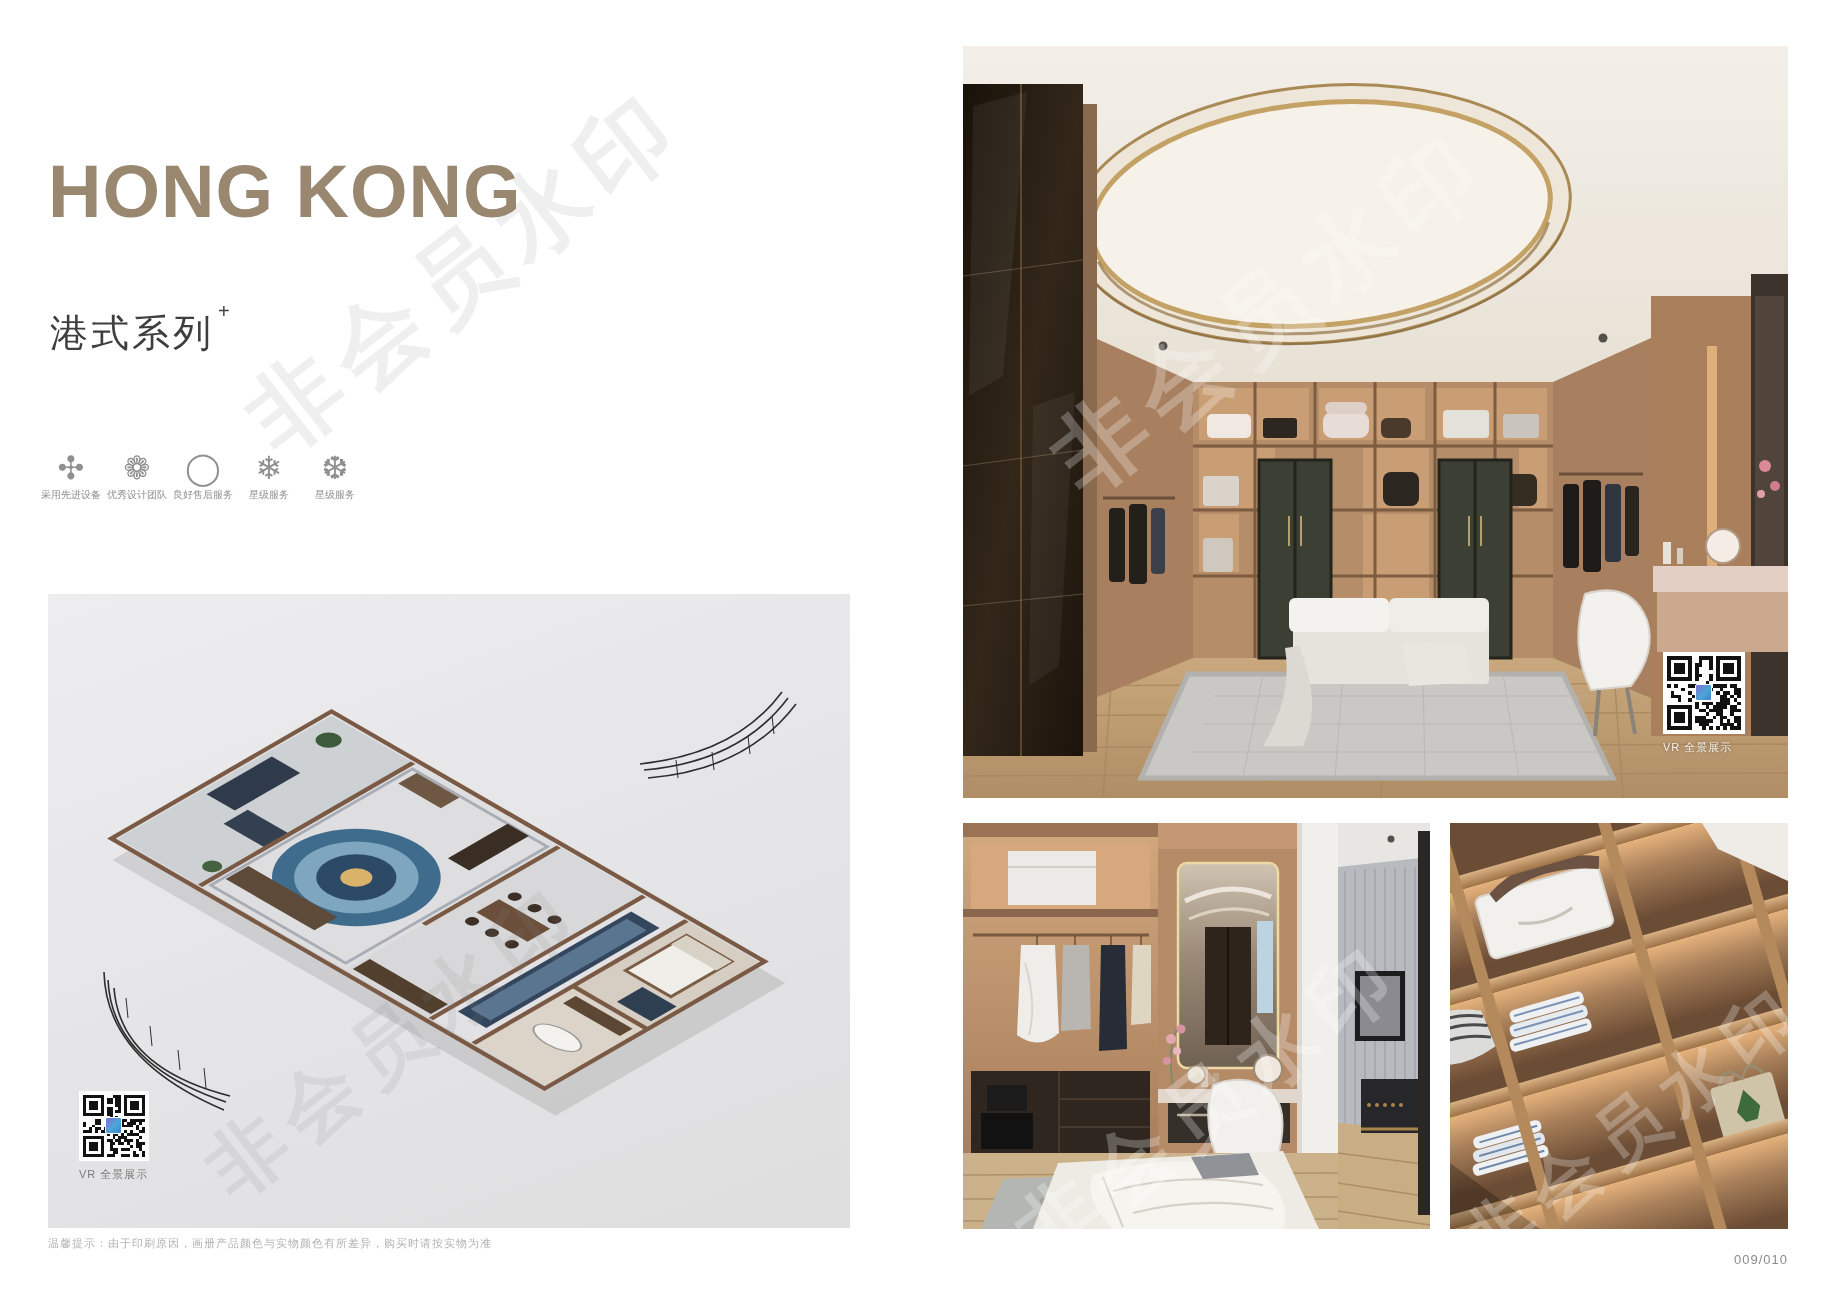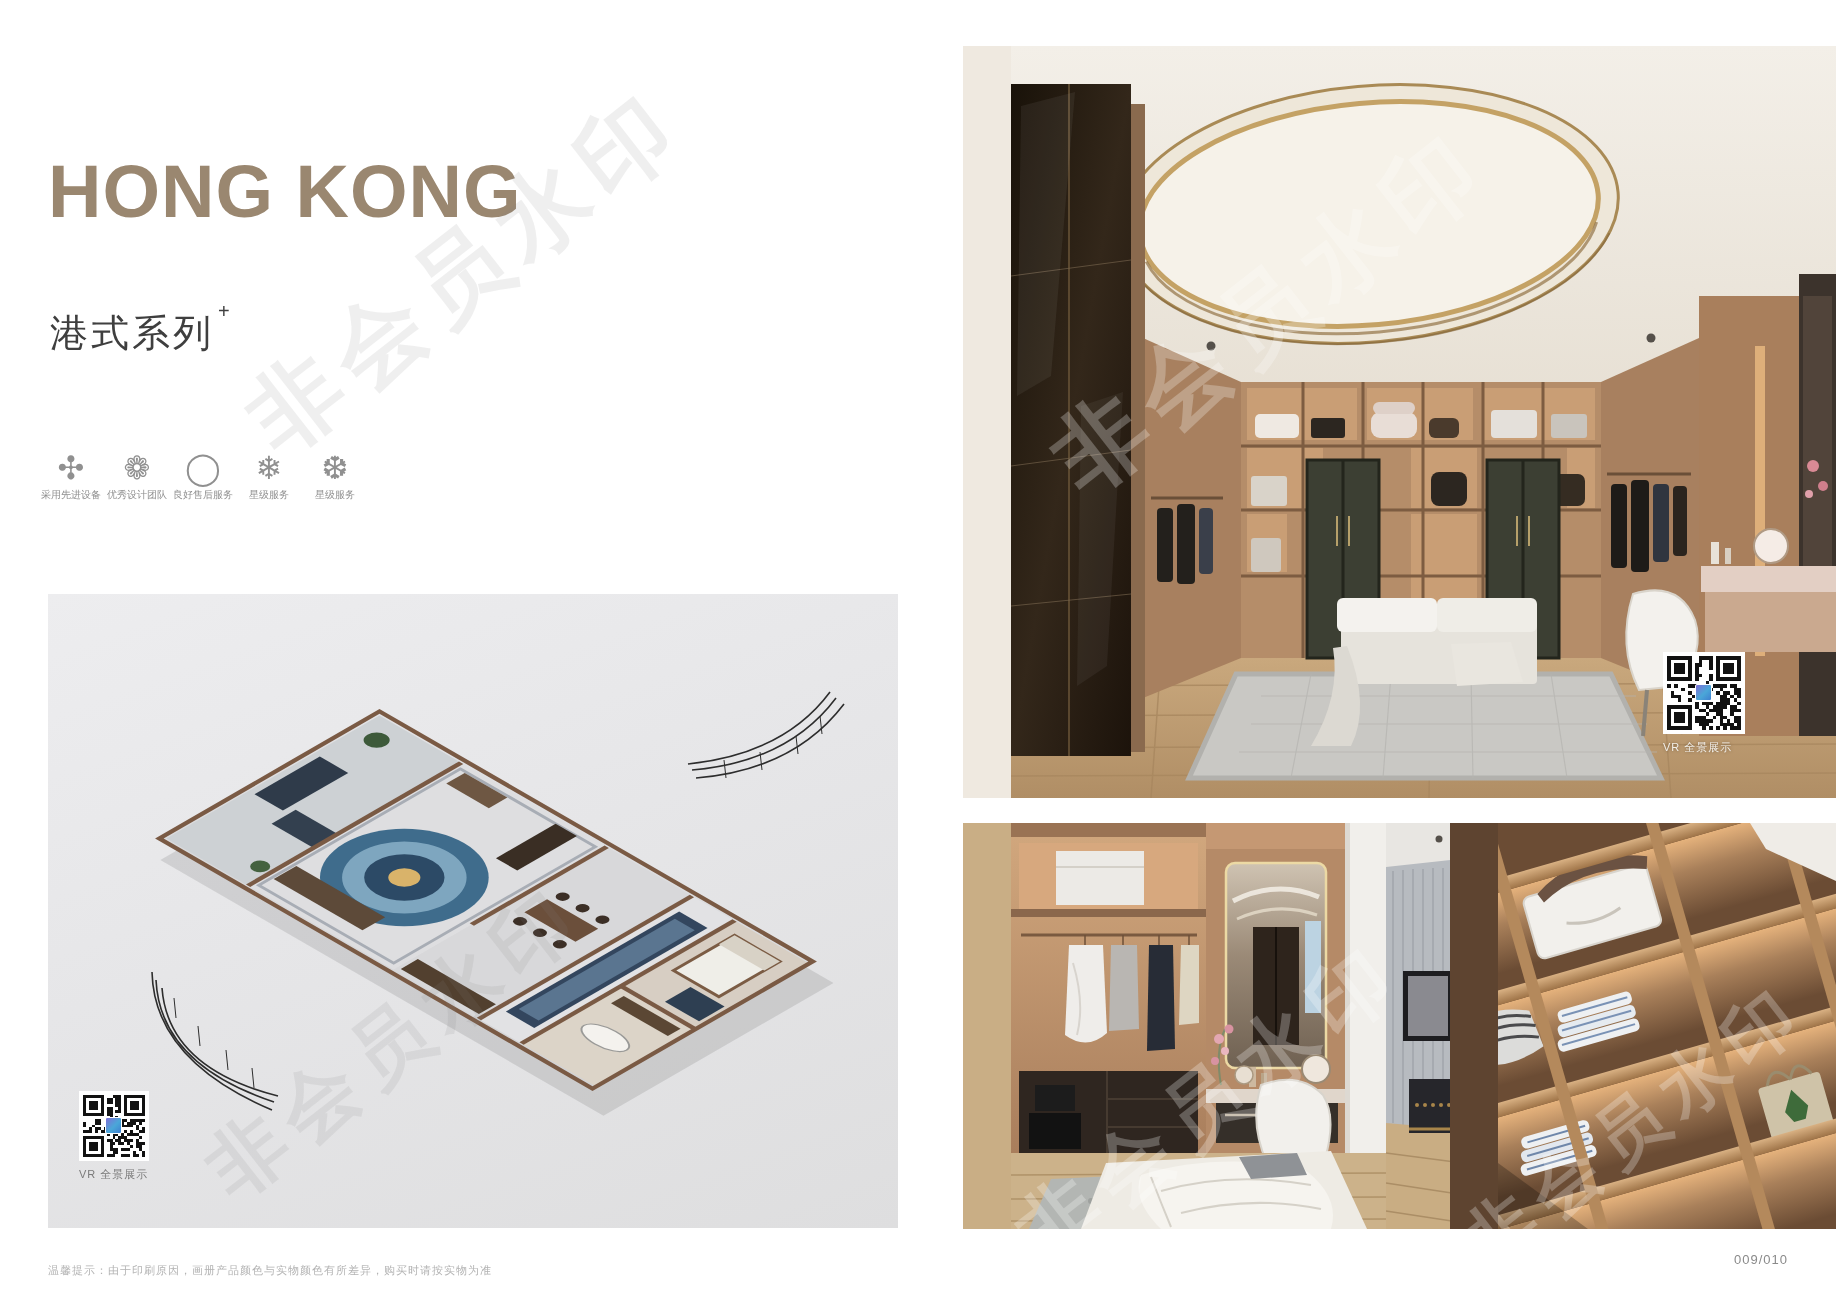--- a/index.html
+++ b/index.html
@@ -11,24 +11,24 @@
   .subtitle{position:absolute;left:50px;top:308px;color:#3f3f3f;font-size:38px;
             font-weight:400;letter-spacing:3px;}
   .subtitle sup{font-size:20px;position:relative;top:-14px;left:4px;font-weight:300;}
   .desc{position:absolute;left:48px;top:378px;width:648px;color:#8c8c8c;font-size:13.5px;
         line-height:2.0;text-align:justify;}
   .features{position:absolute;left:38px;top:448px;display:flex;}
   .feature{width:66px;text-align:center;}
   .feature .glyph{font-family:"DejaVu Sans",sans-serif;font-size:32px;line-height:40px;
                   color:#909090;font-weight:200;display:block;}
   .feature .lab{display:block;font-size:10px;color:#8f8f8f;letter-spacing:0;}
-  .footer-note{position:absolute;left:48px;top:1236px;font-size:11px;color:#b3b3b3;letter-spacing:1px;margin-top:27px;}
+  .footer-note{position:absolute;left:48px;top:1236px;font-size:11px;color:#b3b3b3;letter-spacing:1px;}
   .page-num{position:absolute;right:48px;top:1236px;font-size:13px;color:#8a8a8a;letter-spacing:1px;margin-top:16px;}
   
-  .fig{position:absolute;overflow:hidden;padding-left:48px;}
+  .fig{position:absolute;overflow:hidden;}
   .fig svg{display:block;width:100%;height:100%;}
   .fig-floorplan{left:48px;top:594px;width:802px;height:634px;background:linear-gradient(160deg,#ededef 0%,#e6e6e8 45%,#dededf 100%);}
   .fig-main{left:963px;top:46px;width:825px;height:752px;background:#efe9e0;}
   .fig-dressing{left:963px;top:823px;width:467px;height:406px;background:#c9ae85;}
   .fig-shelf{left:1450px;top:823px;width:338px;height:406px;background:#5e4430;}
   
   .qrwrap{position:absolute;}
   .qr{background:#fff;padding:4px;position:relative;}
   .qr svg{display:block;}
   .qr .logo{position:absolute;left:50%;top:50%;width:15px;height:15px;margin:-9px 0 0 -9px;

